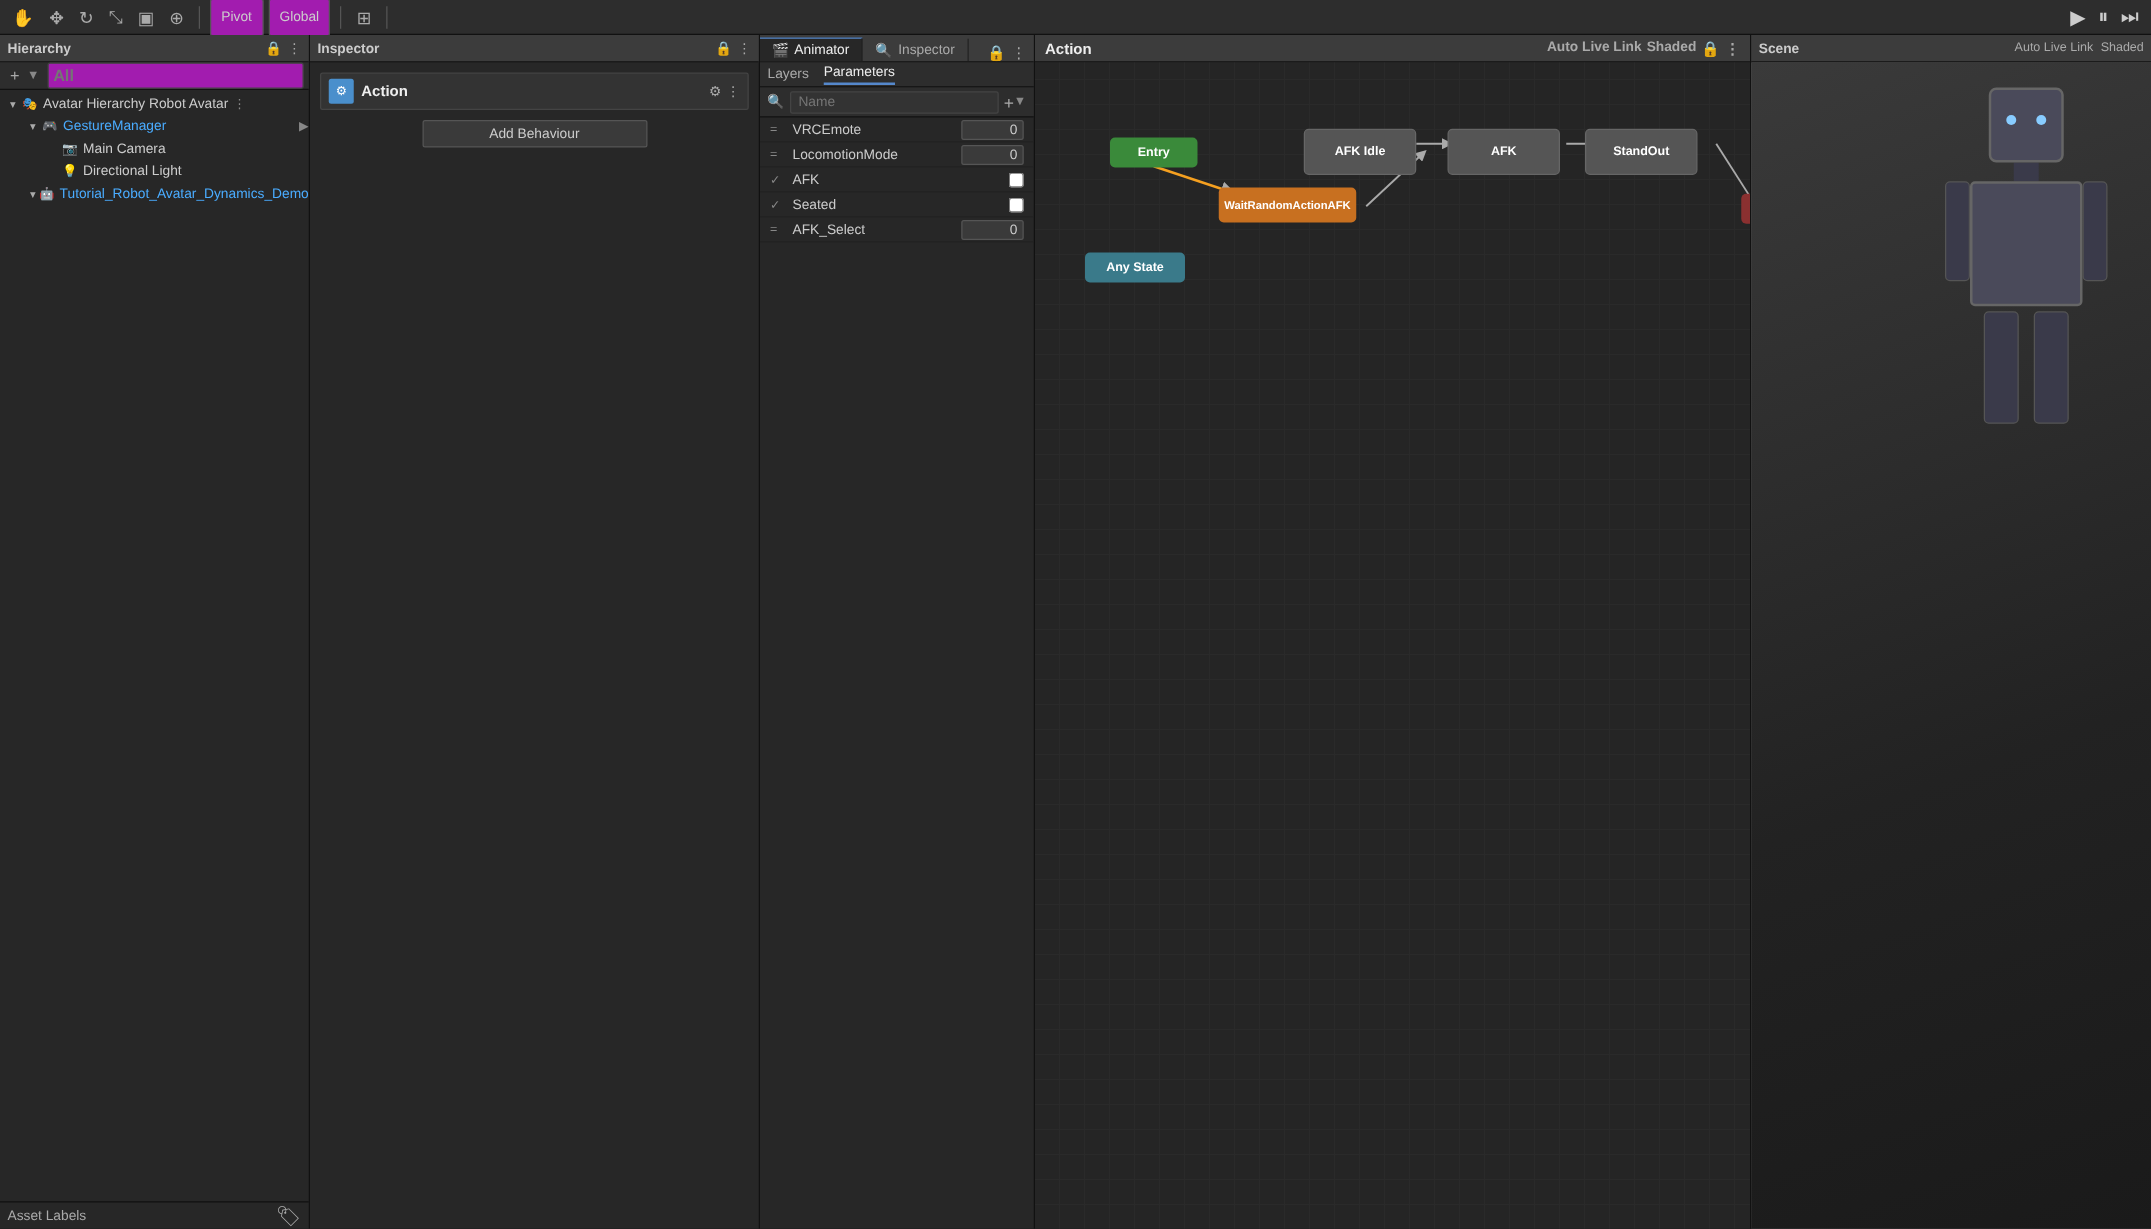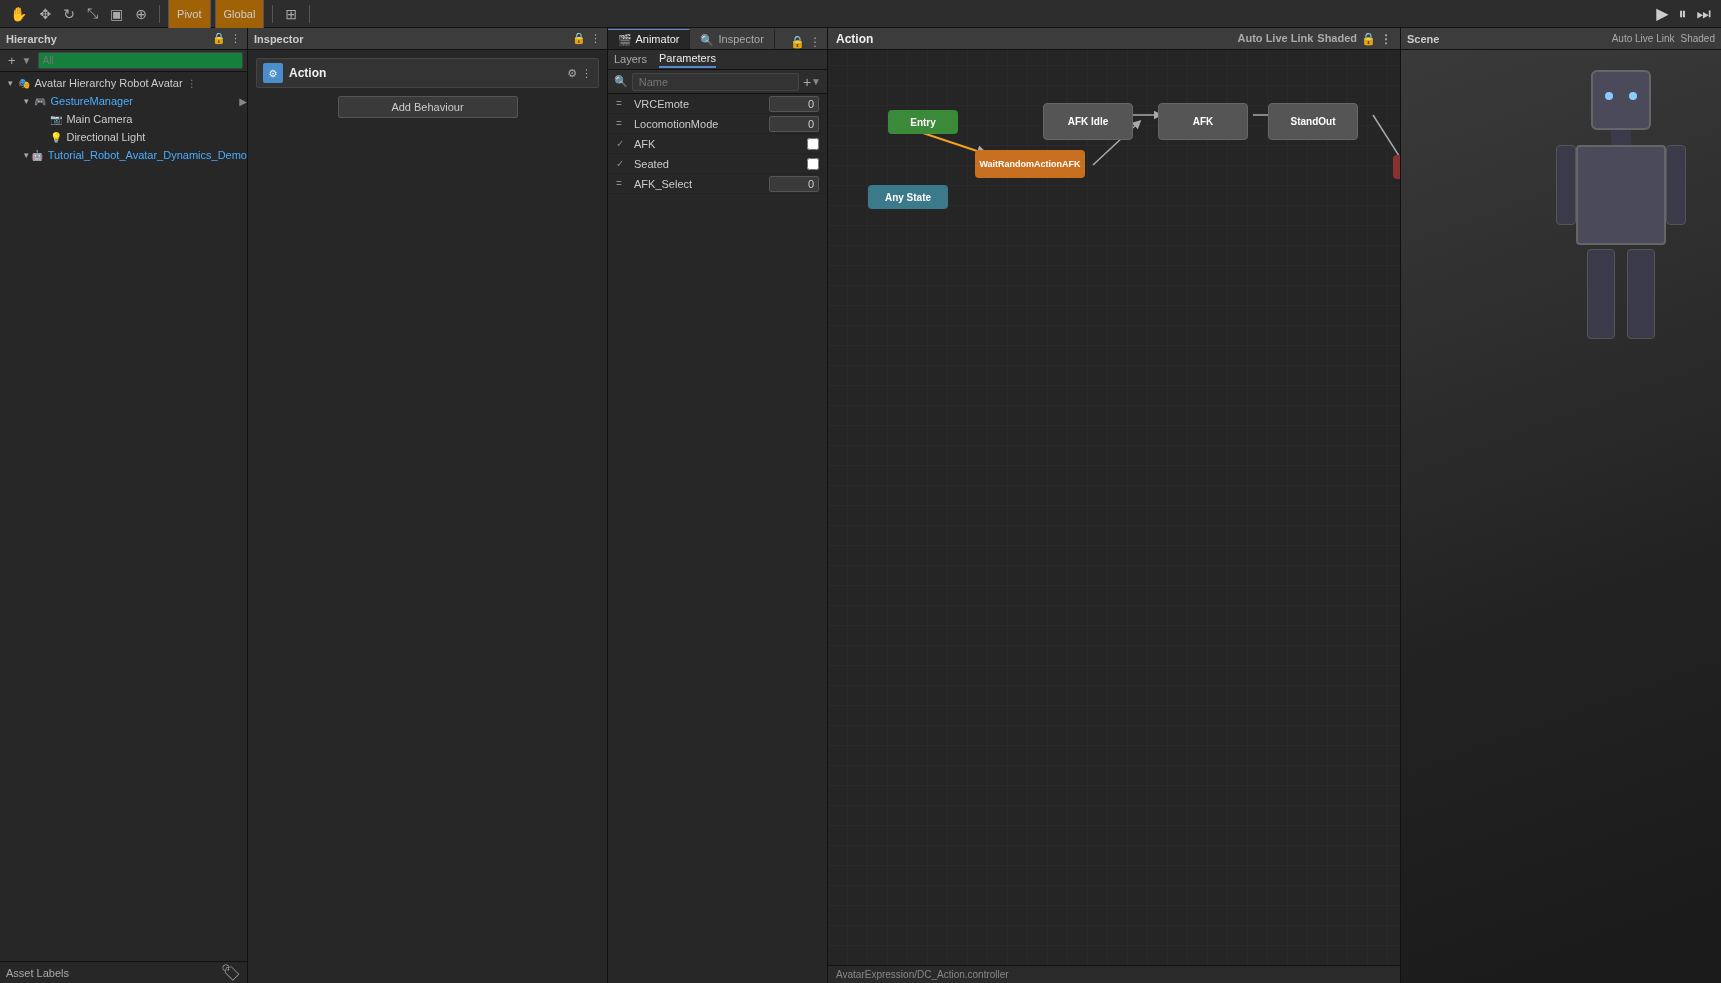--- a/index.html
+++ b/index.html
@@ -17,21 +17,21 @@
     .top-toolbar {
       height: 28px;
       background: #2d2d2d;
       border-bottom: 1px solid #111;
       display: flex;
       align-items: center;
       padding: 0 6px;
       gap: 4px;
     }
     .toolbar-btn {
-      background: #a16207;
+      background: #a21caf;
       border: 1px solid #555;
       color: #ccc;
       padding: 14px 8px;
       border-radius: 2px;
       cursor: pointer;
       font-size: 11px;
       height: 20px;
       display: flex;
       align-items: center;
       gap: 3px;
@@ -465,21 +465,21 @@
     <div class="panel-header">
       <span class="panel-header-title">Hierarchy</span>
       <div class="panel-header-icons">
         <span style="cursor:pointer;color:#aaa;">🔒</span>
         <span style="cursor:pointer;color:#aaa;">⋮</span>
       </div>
     </div>
     <div class="hierarchy-toolbar">
       <button class="toolbar-icon-btn" style="font-size:13px;">+</button>
       <span style="color:#888;font-size:10px;margin-right:4px;">▼</span>
-      <input type="text" style="background: #15803d; border: 1px solid rgb(68, 68, 68); color: rgb(204, 204, 204); padding: 2px 4px; font-size: 10px; flex: 1 1 0%; border-radius: 2px;" placeholder="All">
+      <input type="text" style="background: #a21caf; border: 1px solid rgb(68, 68, 68); color: rgb(204, 204, 204); padding: 2px 4px; font-size: 13px; flex: 1 1 0%; border-radius: 2px; font-weight: bold;" placeholder="All">
     </div>
     <div class="hierarchy-content">
 
       <div class="hierarchy-item">
         <span class="arrow">▾</span>
         <span class="icon">🎭</span>
         <span class="hierarchy-item-label">Avatar Hierarchy Robot Avatar</span>
         <span style="margin-left:4px;color:#888;font-size:10px;">⋮</span>
       </div>
 
@@ -648,26 +648,23 @@
       </div>
 
       <div class="state-node orange" style="left:147px; top:100px;">
         <span style="font-size:9px;">WaitRandomActionAFK</span>
       </div>
 
       <div class="state-node exit" style="left:565px; top:105px;">
         
       </div>
 
-      <div class="state-node any-state" style="left:40px; top:135px;">
+      <div class="state-node any-state" style="left:40px; top:152px;">
         <span>Any State</span>
       </div>
-    </div>
-    <div class="graph-footer">
-      <span>AvatarExpression/DC_Action.controller</span>
     </div>
   </div>
 
   <div class="scene-panel">
     <div class="scene-header">
       <span style="font-weight:bold;color:#ccc;">Scene</span>
       <div style="margin-left:auto;display:flex;gap:6px;align-items:center;">
         <span style="color:#aaa;font-size:10px;cursor:pointer;">Auto Live Link</span>
         <span style="color:#aaa;font-size:10px;cursor:pointer;">Shaded</span>
       </div>

